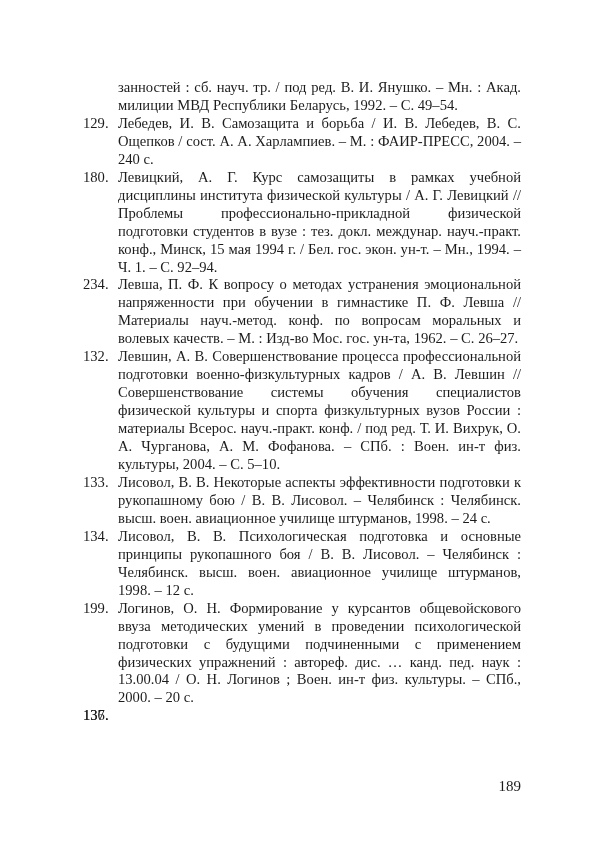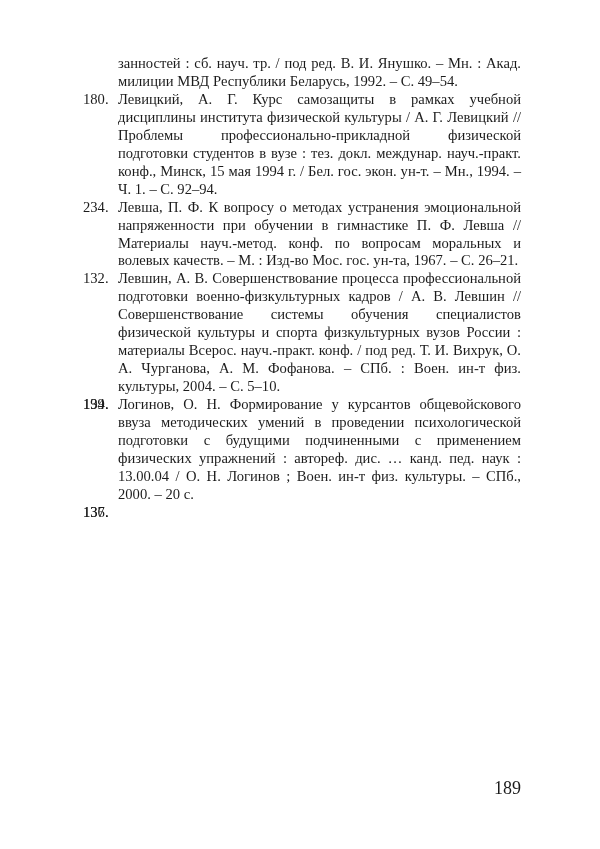--- a/index.html
+++ b/index.html
@@ -25,20 +25,21 @@
     position: absolute;
     left: 83px;
     top: 55px;
     width: 438px;
     font-size: 14.6px;
     line-height: 17.95px;
   }
   .cont-para {
     padding-left: 35px;
     text-align: justify;
+    margin-top: 24px;
   }
   .bib-list {
     margin: 0;
     padding: 0;
     list-style: none;
   }
   .entry {
     position: relative;
     padding-left: 35px;
     text-align: justify;
@@ -46,50 +47,59 @@
   .entry .num {
     position: absolute;
     left: 0;
     top: 0;
     white-space: nowrap;
   }
   .page-number {
     position: absolute;
     right: 79px;
     top: 778px;
-    font-size: 18px;
+    font-size: 15px;
     color: #1c1c1c;
   }
 </style>
 </head>
 <body>
 
 <div class="page">
   <div class="content">
     <div class="cont-para">занностей : сб. науч. тр. / под ред. В. И. Янушко. – Мн. : Акад. милиции МВД Республики Беларусь, 1992. – С. 49–54.</div>
     <div class="bib-list">
+  <div class="entry">
+    <span class="num">129.</span>
+    <span class="text">Лебедев, И. В. Самозащита и борьба / И. В. Лебедев, В. С. Ощепков / сост. А. А. Харлампиев. – М. : ФАИР-ПРЕСС, 2004. – 240 с.</span>
+  </div>
 
   <div class="entry">
     <span class="num">180.</span>
     <span class="text">Левицкий, А. Г. Курс самозащиты в рамках учебной дисциплины института физической культуры / А. Г. Левицкий // Проблемы профессионально-прикладной физической подготовки студентов в вузе : тез. докл. междунар. науч.-практ. конф., Минск, 15 мая 1994 г. / Бел. гос. экон. ун-т. – Мн., 1994. – Ч. 1. – С. 92–94.</span>
   </div>
 
   <div class="entry">
     <span class="num">234.</span>
-    <span class="text">Левша, П. Ф. К вопросу о методах устранения эмоциональной напряженности при обучении в гимнастике П. Ф. Левша // Материалы науч.-метод. конф. по вопросам моральных и волевых качеств. – М. : Изд-во Мос. гос. ун-та, 1967. – С. 26–21.</span>
+    <span class="text">Левша, П. Ф. К вопросу о методах устранения эмоциональной напряженности при обучении в гимнастике П. Ф. Левша // Материалы науч.-метод. конф. по вопросам моральных и волевых качеств. – М. : Изд-во Мос. гос. ун-та, 1962. – С. 26–27.</span>
   </div>
 
   <div class="entry">
     <span class="num">132.</span>
     <span class="text">Левшин, А. В. Совершенствование процесса профессиональной подготовки военно-физкультурных кадров / А. В. Левшин // Совершенствование системы обучения специалистов физической культуры и спорта физкультурных вузов России : материалы Всерос. науч.-практ. конф. / под ред. Т. И. Вихрук, О. А. Чурганова, А. М. Фофанова. – СПб. : Воен. ин-т физ. культуры, 2004. – С. 5–10.</span>
   </div>
 
+  <div class="entry">
+    <span class="num">133.</span>
+    <span class="text">Лисовол, В. В. Некоторые аспекты эффективности подготовки к рукопашному бою / В. В. Лисовол. – Челябинск : Челябинск. высш. воен. авиационное училище штурманов, 1998. – 24 с.</span>
+  </div>
 
   <div class="entry">
     <span class="num">134.</span>
+    <span class="text">Лисовол, В. В. Психологическая подготовка и основные принципы рукопашного боя / В. В. Лисовол. – Челябинск : Челябинск. высш. воен. авиационное училище штурманов, 1998. – 12 с.</span>
   </div>
 
   <div class="entry">
     <span class="num">199.</span>
     <span class="text">Логинов, О. Н. Формирование у курсантов общевойскового ввуза методических умений в проведении психологической подготовки с будущими подчиненными с применением физических упражнений : автореф. дис. … канд. пед. наук : 13.00.04 / О. Н. Логинов ; Воен. ин-т физ. культуры. – СПб., 2000. – 20 с.</span>
   </div>
 
   <div class="entry">
     <span class="num">136.</span>
   </div>

